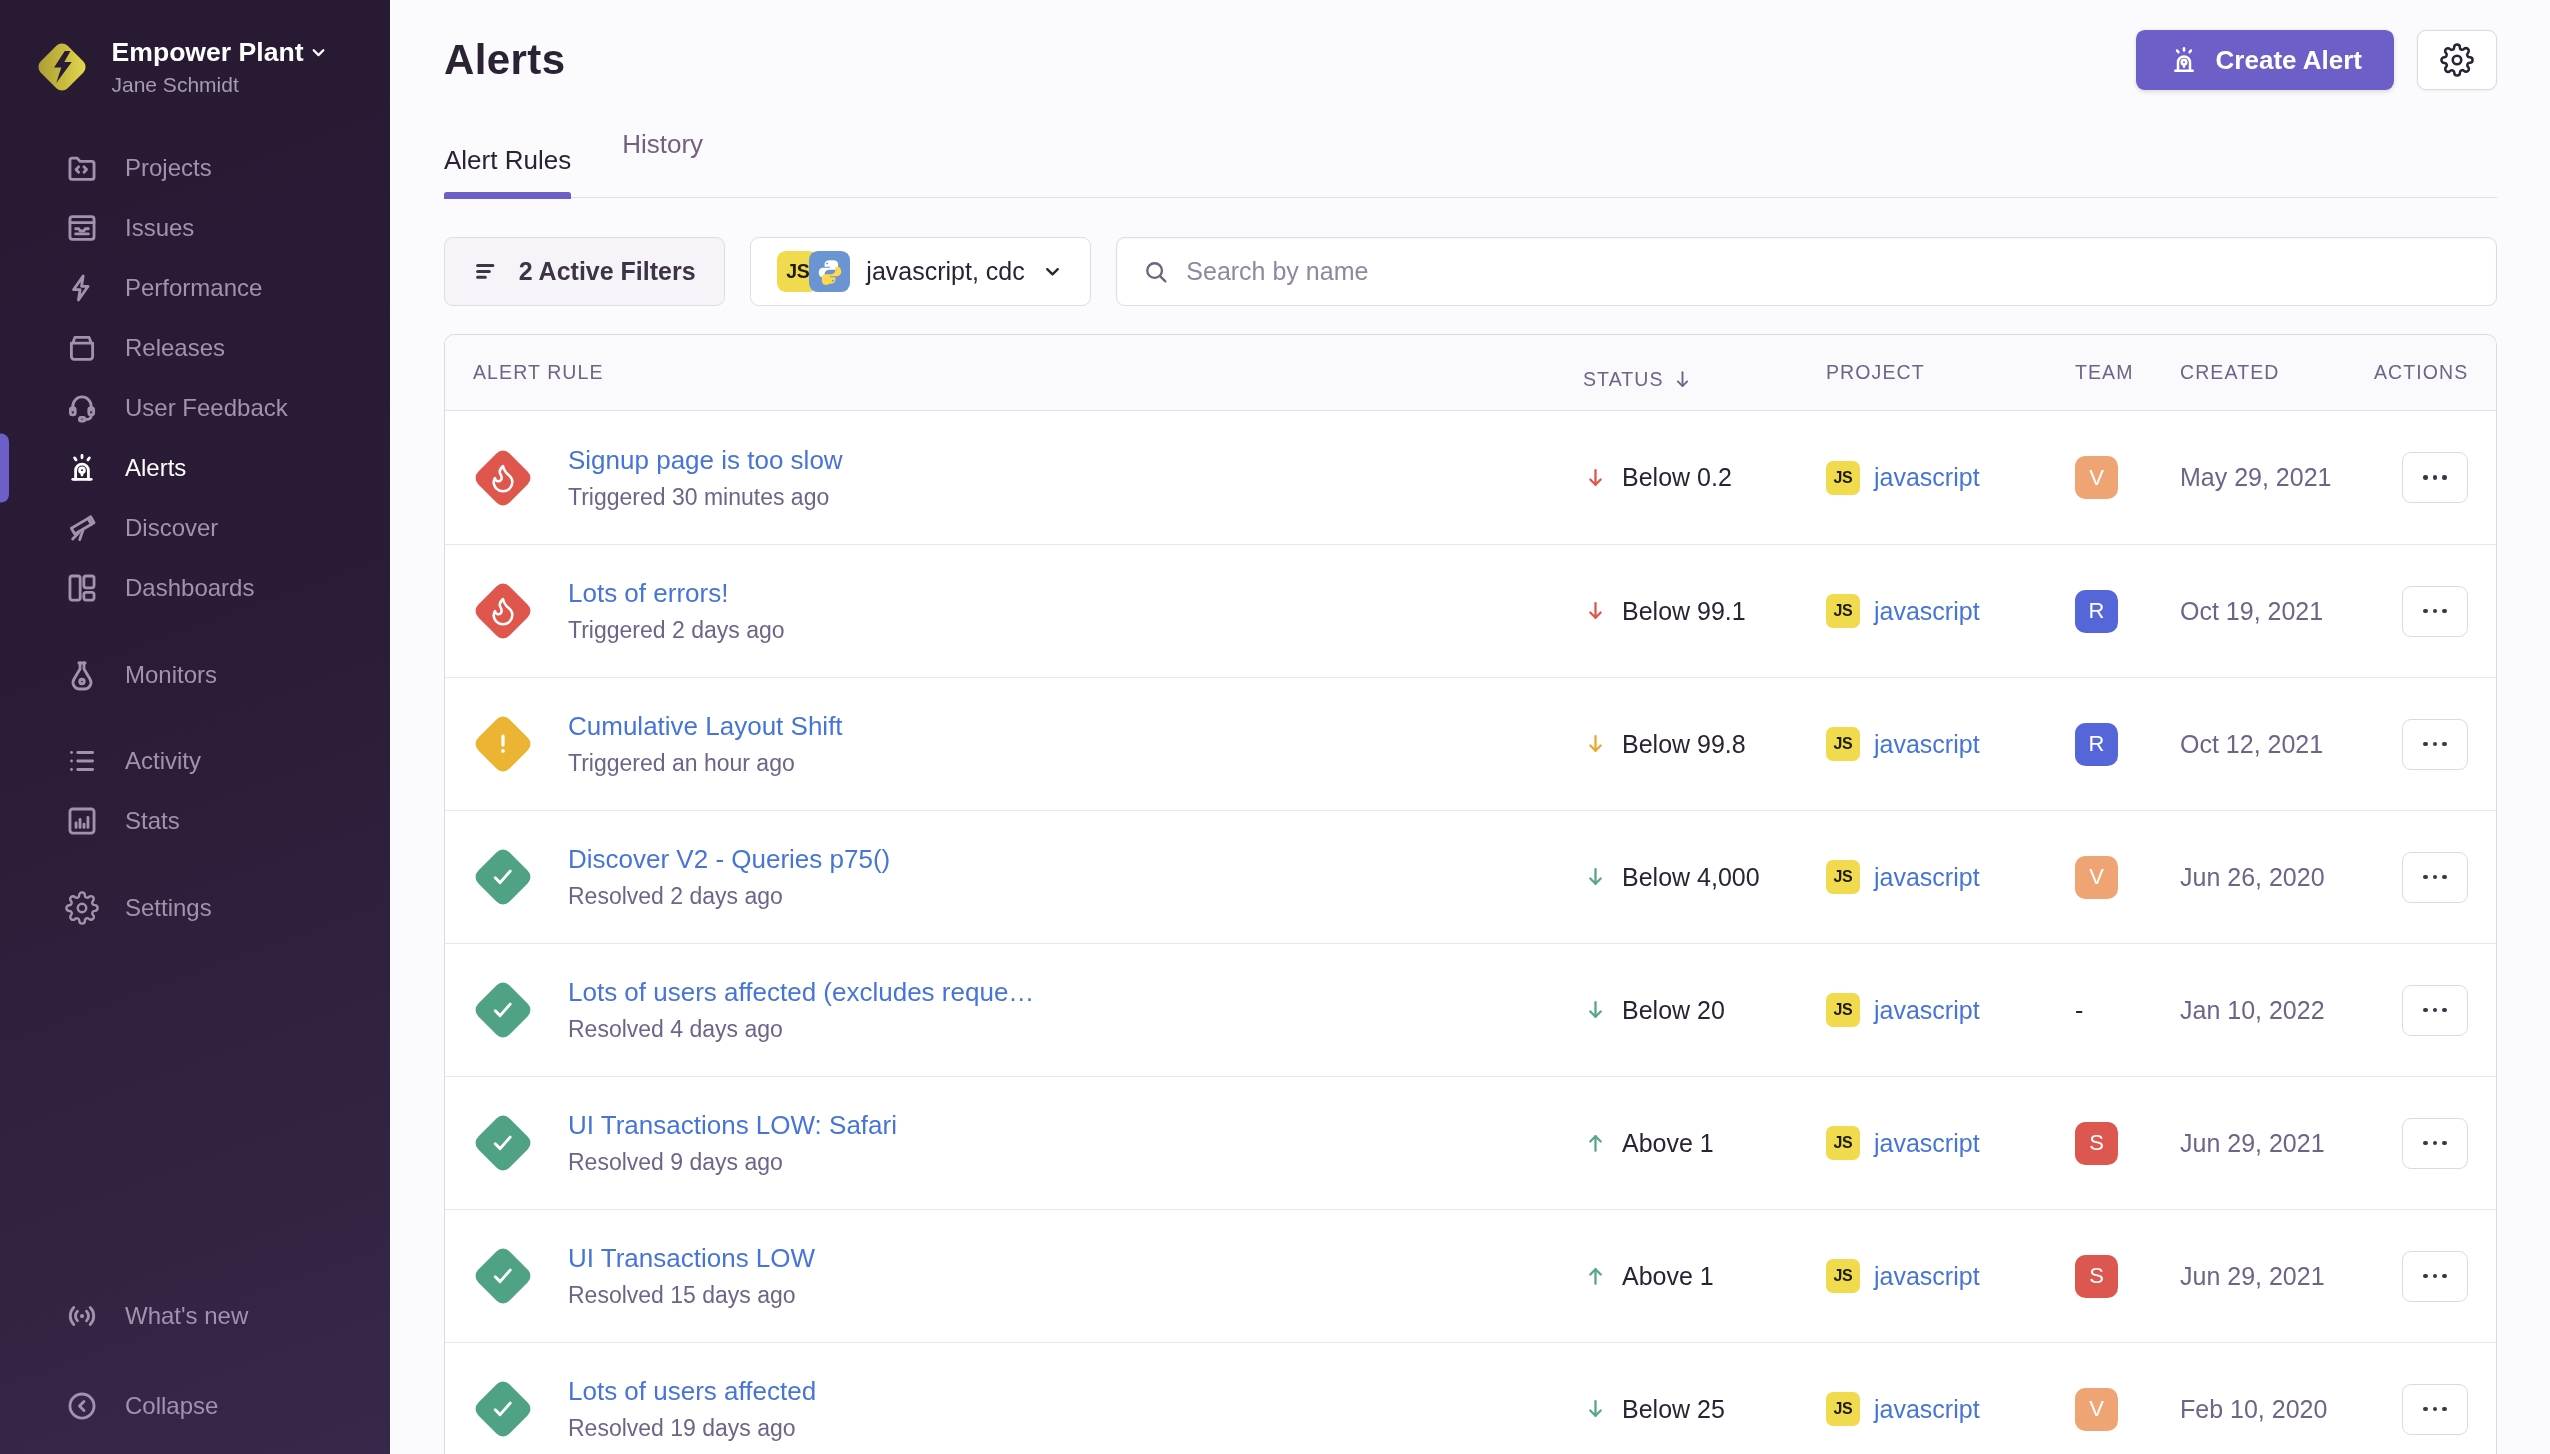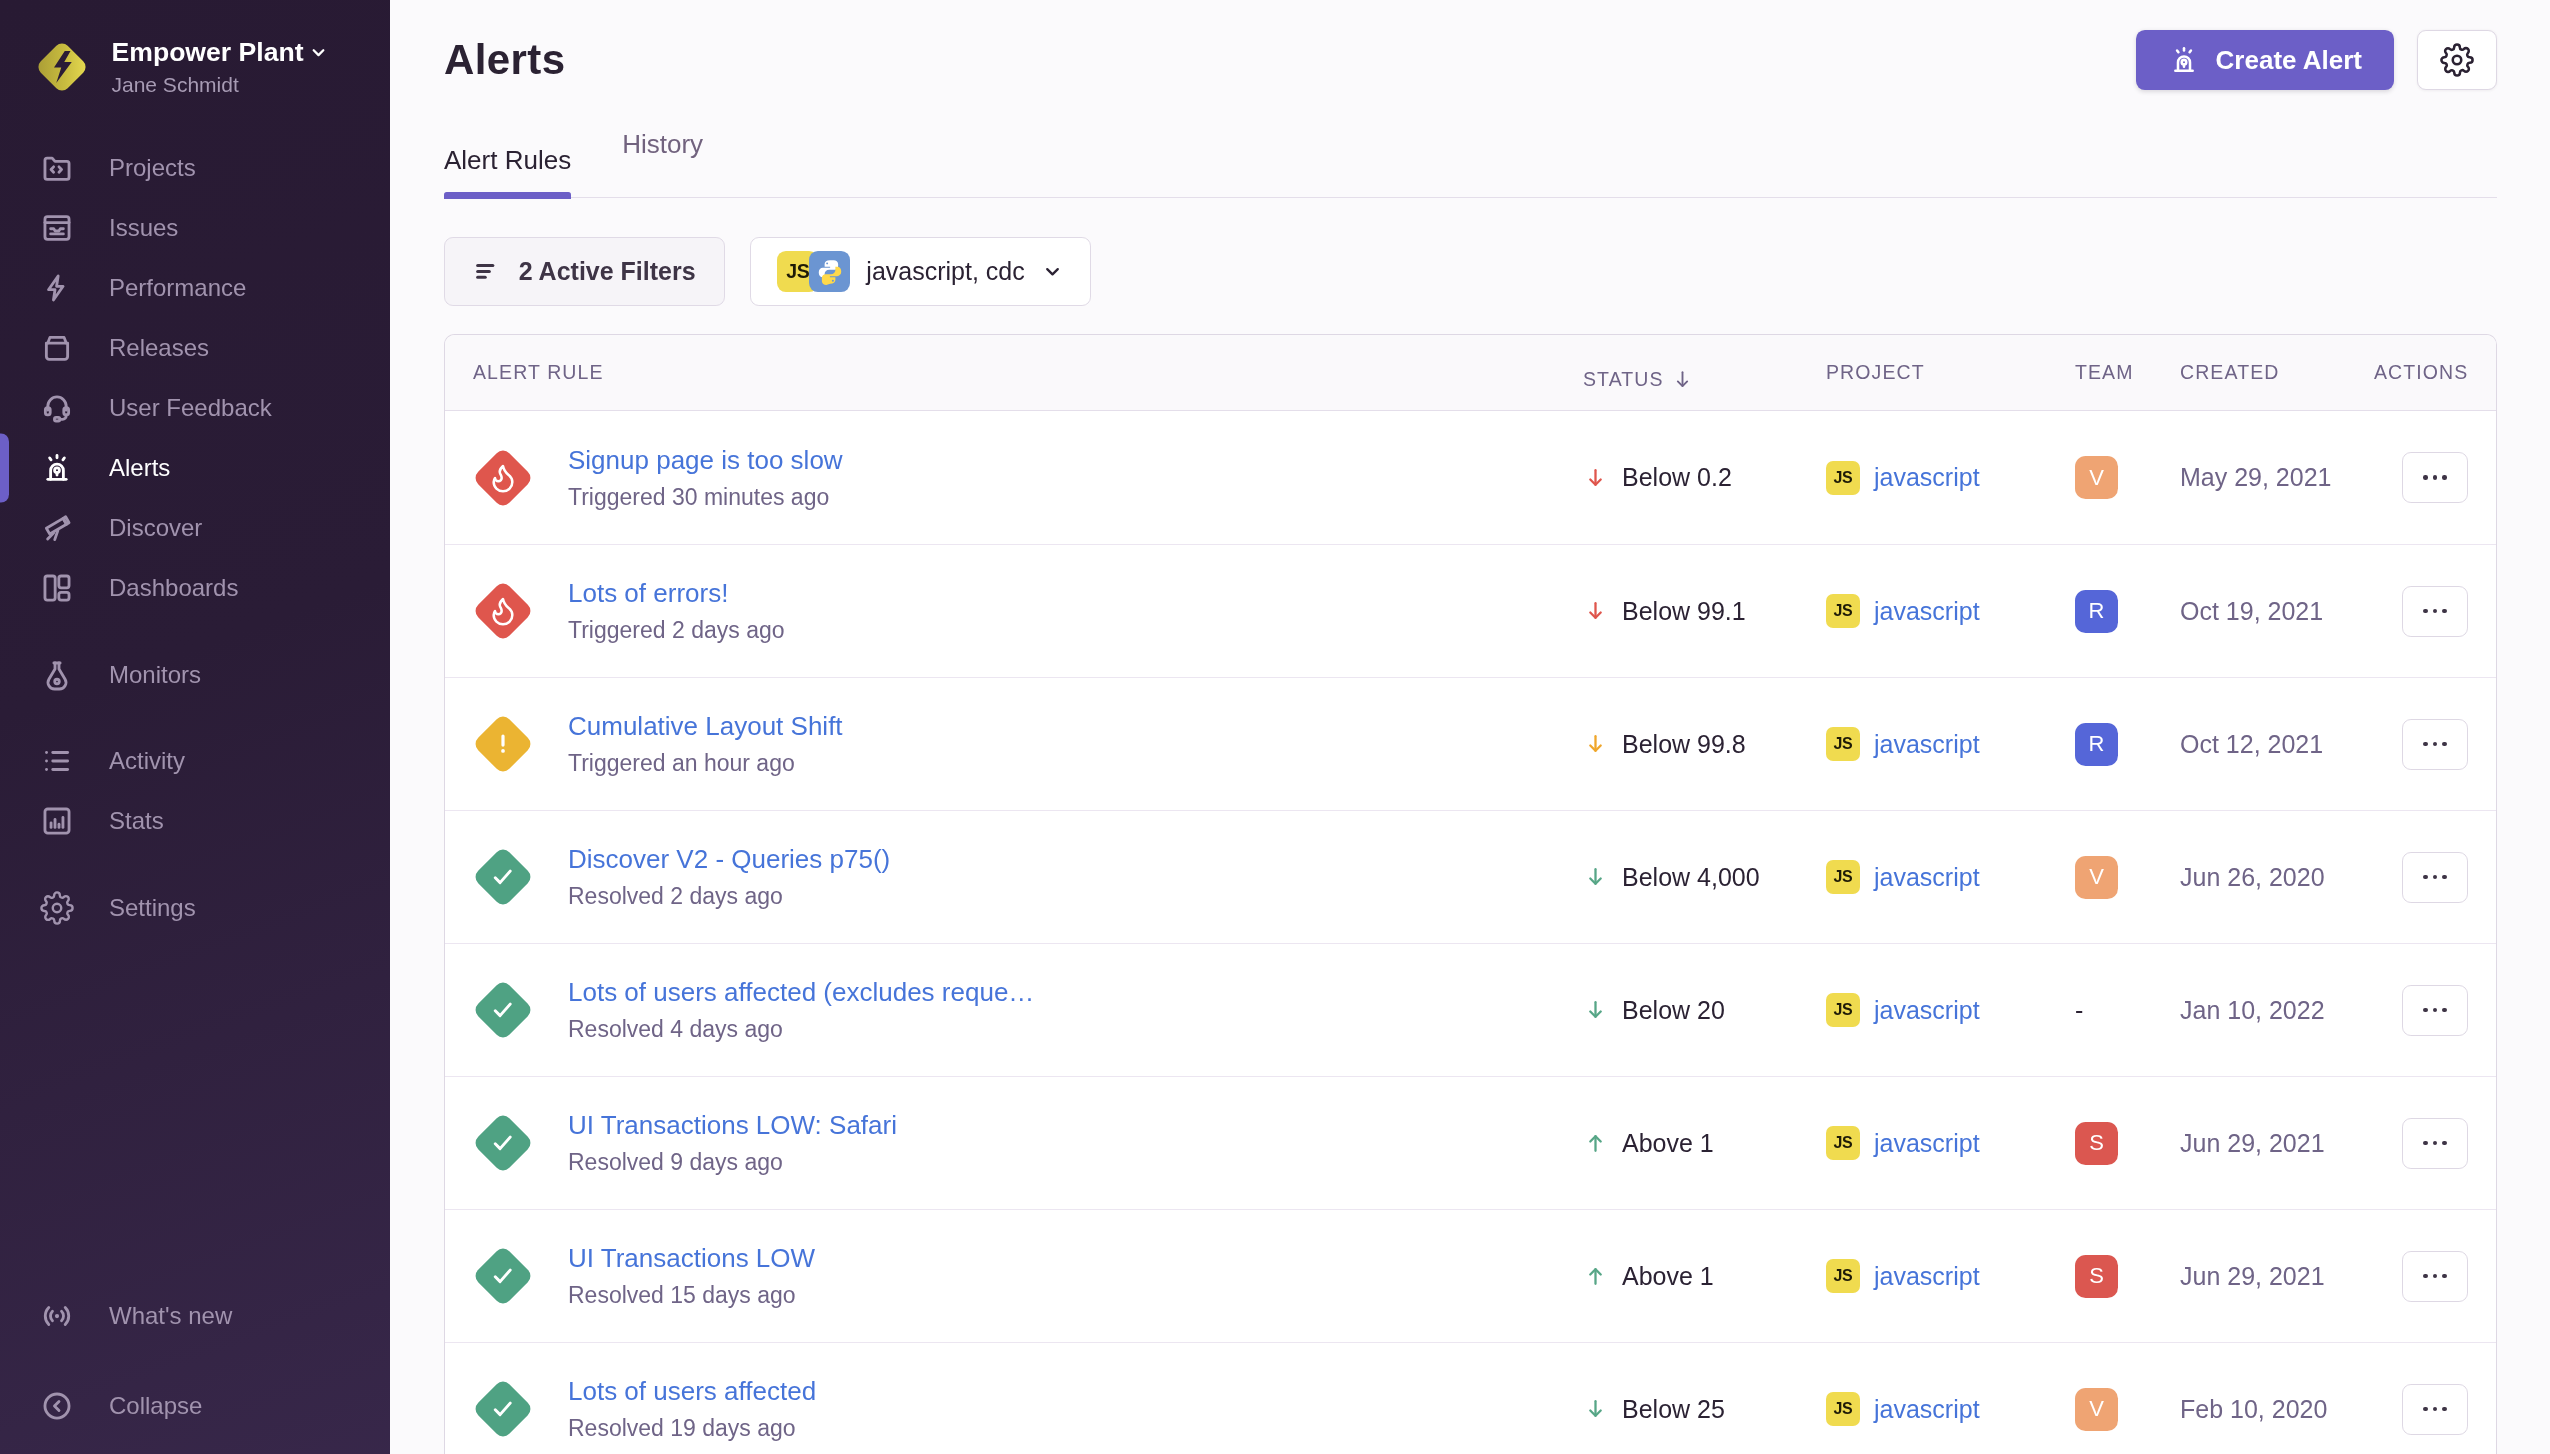--- a/index.html
+++ b/index.html
@@ -19,21 +19,21 @@
   .sidebar{width:390px;flex:none;height:100%;display:flex;flex-direction:column;
     background:linear-gradient(160deg,var(--sidebar-bg-start) 0%,#2A1C36 45%,var(--sidebar-bg-end) 115%);}
   .org{display:flex;align-items:center;gap:19.5px;padding:37px 17.7px 0 32px;cursor:pointer;}
   .org-logo{width:60px;height:60px;flex:none;}
   .org-name{display:flex;align-items:center;gap:4px;color:#fff;font-size:26.6px;font-weight:700;white-space:nowrap;}
   .org-name svg{width:21px;height:21px;}
   .org-user{color:#A79BB4;font-size:21px;margin-top:5.3px;}
   .nav{margin-top:41px;display:flex;flex-direction:column;}
   .nav-section{margin-top:26.6px;display:flex;flex-direction:column;}
   .nav-section:first-child{margin-top:0;}
-  .nav-item{position:relative;height:60px;display:flex;align-items:center;gap:35px;padding-left:40px;
+  .nav-item{position:relative;height:60px;display:flex;align-items:center;gap:26px;padding-left:65px;
     color:#A193AE;font-size:24px;cursor:pointer;white-space:nowrap;}
   .nav-item .nav-icon{width:34px;height:34px;flex:none;display:flex;}
   .nav-item .nav-icon svg{width:34px;height:34px;}
   .nav-item.active{color:#fff;font-weight:500;}
   .nav-item.active::before{content:"";position:absolute;left:0;top:50%;transform:translateY(-50%);
     width:8.9px;height:69px;background:var(--accent);border-radius:0 8px 8px 0;}
   .sidebar-spacer{flex:1;}
   .sidebar-footer{display:flex;flex-direction:column;padding-bottom:17.7px;}
   .collapse-wrap{margin-top:30px;}
 
@@ -366,20 +366,27 @@
                 <path fill="#FFD94A" d="M12.1 21.4c2.6 0 4.2-1.1 4.2-3v-2.2h-4.4v-.8h5.8c1.9 0 3.3-1.5 3.3-3.7 0-2.2-1.3-3.8-3.2-3.8h-1.5v2.5c0 1.9-1.6 3.4-3.6 3.4H8.4c-1.6 0-2.9 1.3-2.9 2.9v2.7c0 1.8 1.7 3 3.5 3z"></path>
                 <circle cx="14.3" cy="18.9" r=".8" fill="#6B95D2"></circle>
               </svg>
           </span>
         </span>
         <span class="project-select-value">javascript, cdc</span>
         <svg class="chev" viewBox="0 0 24 24" fill="none" stroke="currentColor" stroke-width="2.4" stroke-linecap="round" stroke-linejoin="round">
             <path d="M6.5 9.5l5.5 5.5 5.5-5.5"></path>
           </svg>
       </div>
+      <div class="search">
+        <svg viewBox="0 0 24 24" fill="none" stroke="currentColor" stroke-width="2">
+            <circle cx="10.8" cy="10.8" r="6.3"></circle>
+            <path d="M15.5 15.5L20 20" stroke-linecap="round"></path>
+          </svg>
+        <input type="text" placeholder="Search by name" style="">
+      </div>
     </div>
 
     <div class="table-card">
       <div class="thead grid-cols">
         <div class="th">Alert Rule</div>
         <div class="th th-status">
           <span>Status</span>
           <svg viewBox="0 0 24 24" fill="none" stroke="currentColor" stroke-width="1.8" stroke-linecap="round" stroke-linejoin="round">
               <path d="M12 5v13"></path>
               <path d="M7.5 13.8L12 18.3l4.5-4.5"></path>

